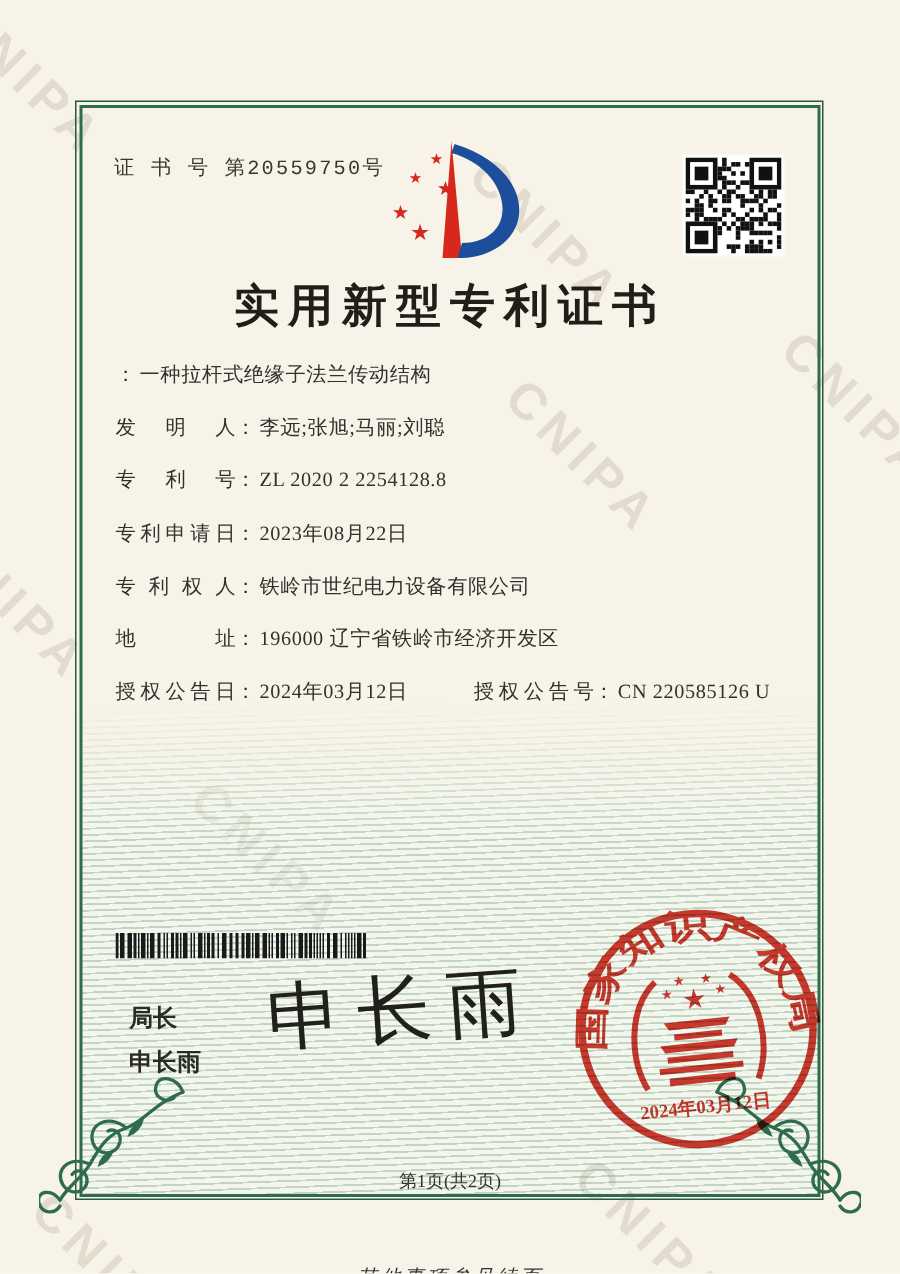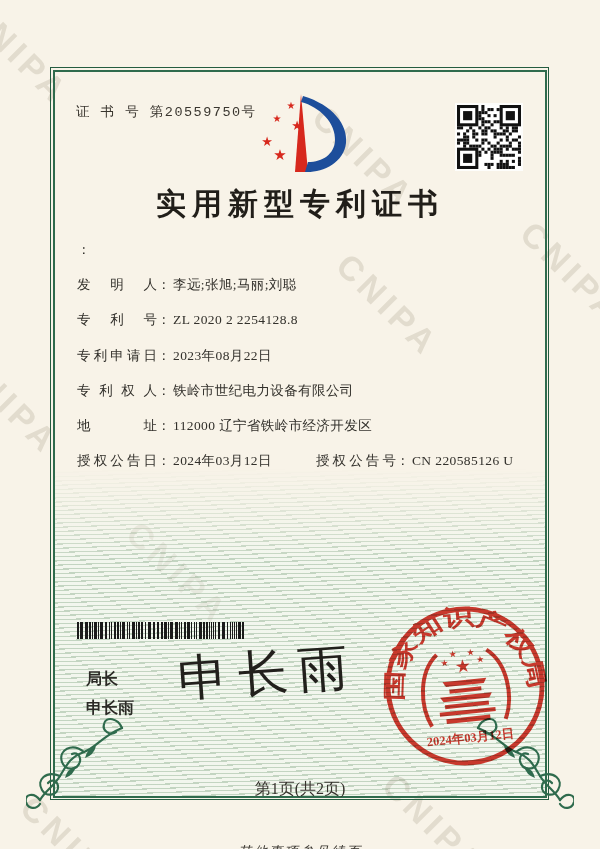--- a/index.html
+++ b/index.html
@@ -52,21 +52,21 @@
   .sig-label{position:absolute;z-index:4;font-family:"Liberation Sans","DejaVu Sans",sans-serif;
       font-weight:bold;font-size:16px;color:#2b2a26;}
   .sig-title{left:86px;top:669px;} .sig-name{left:86px;top:698px;}
   .signature{position:absolute;left:178px;top:640px;z-index:4;font-size:50px;letter-spacing:10px;
       color:#22201c;transform:rotate(-4deg);white-space:nowrap;}
 
   .seal{position:absolute;left:383px;top:604px;width:164px;height:164px;z-index:6;
       transform:rotate(-6deg);opacity:.93;mix-blend-mode:multiply;}
 
   .pagefoot{position:absolute;left:0;right:0;top:779px;z-index:4;text-align:center;
-      font-size:16px;color:#35322c;}
+      font-size:12px;color:#35322c;}
   .contnote{position:absolute;left:0;right:0;top:811px;z-index:4;text-align:center;
       font-size:13.5px;font-style:italic;color:#35322c;letter-spacing:2px;margin-top:32px;}
 </style>
 </head>
 <body>
 
 <div id="page">
 
   <div class="wm wm1">CNIPA</div>
   <div class="wm wm2">CNIPA</div>
@@ -261,20 +261,21 @@
       <rect x="1.5" y="43.5" width="18" height="18" fill="none" stroke="#111" stroke-width="3"></rect>
       <rect x="6" y="48" width="9" height="9"></rect>
     </g>
   </svg>
 
   <div class="title">实用新型专利证书</div>
 
   <div class="fields">
     <div class="row">
       <span class="colon">：</span>
+      <span class="val">一种拉杆式绝缘子法兰传动结构</span>
     </div>
     <div class="row">
       <span class="lbl">发明人</span>
       <span class="colon">：</span>
       <span class="val">李远;张旭;马丽;刘聪</span>
     </div>
     <div class="row">
       <span class="lbl">专利号</span>
       <span class="colon">：</span>
       <span class="val">ZL 2020 2 2254128.8</span>
@@ -285,21 +286,21 @@
       <span class="val">2023年08月22日</span>
     </div>
     <div class="row">
       <span class="lbl">专利权人</span>
       <span class="colon">：</span>
       <span class="val">铁岭市世纪电力设备有限公司</span>
     </div>
     <div class="row">
       <span class="lbl">地址</span>
       <span class="colon">：</span>
-      <span class="val">112000 辽宁省铁岭市经济开发区</span>
+      <span class="val">196000 辽宁省铁岭市经济开发区</span>
     </div>
     <div class="row">
       <span class="lbl">授权公告日</span>
       <span class="colon">：</span>
       <span class="val">2024年03月12日</span>
       <span class="grp2">
         <span class="lbl">授权公告号</span>
         <span class="colon">：</span>
         <span class="val">CN 220585126 U</span>
       </span>

